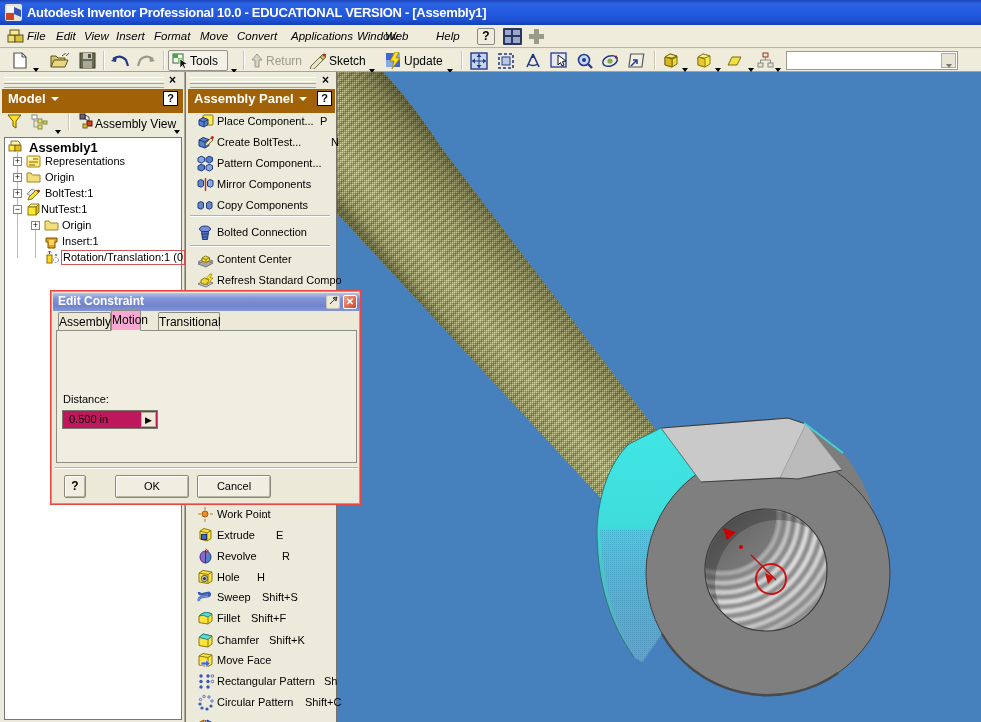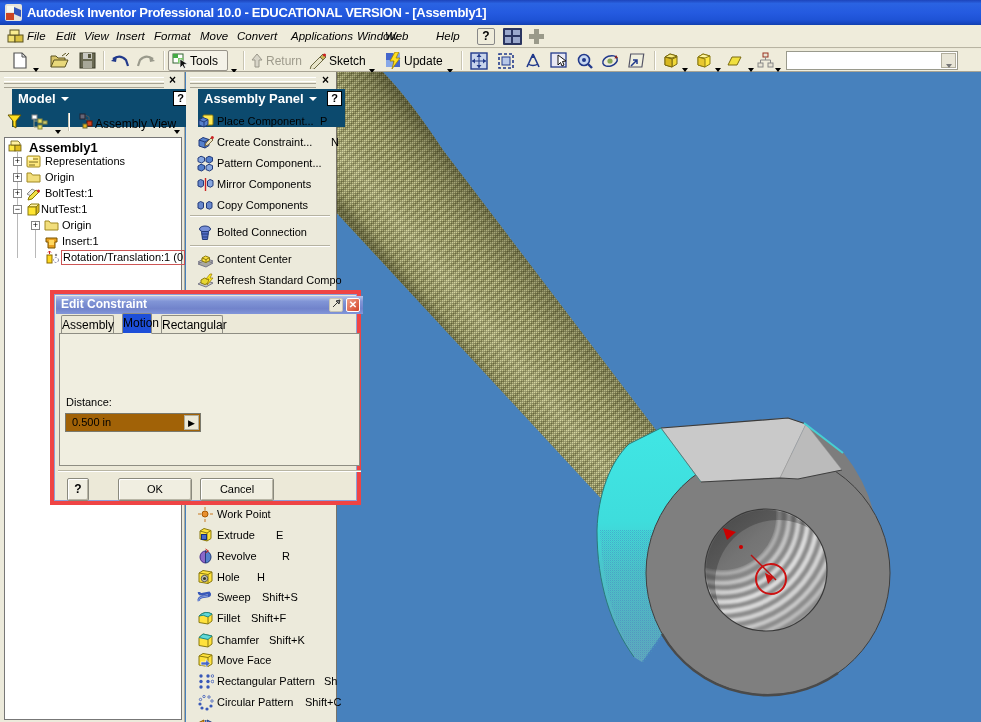--- a/index.html
+++ b/index.html
@@ -11,36 +11,36 @@
 .tsep{position:absolute;top:2px;width:2px;height:19px;border-left:1px solid #c9c5b2;border-right:1px solid #fff;}
 .tbtn{position:absolute;font-size:12px;color:#000;}
 #work{position:absolute;left:0;top:72px;width:981px;height:650px;background:#4781bd;}
 
 .panel{position:absolute;top:72px;height:650px;background:#eceadb;}
 #modelpanel{left:0;width:185px;border-right:1px solid #aca899;}
 #asmpanel{left:186px;width:151px;border-right:1px solid #77736a;}
 .grip{position:absolute;left:4px;top:5px;right:20px;height:7px;border-top:1px solid #fff;border-bottom:1px solid #a8a494;}
 .grip2{position:absolute;left:4px;top:9px;right:20px;height:7px;border-top:1px solid #fff;border-bottom:1px solid #a8a494;}
 .pclose{position:absolute;top:3px;width:13px;height:13px;font-size:12px;font-weight:bold;color:#000;line-height:11px;text-align:center;}
-.phead{position:absolute;left:12px;top:17px;height:38px;background:#0c4a6e;color:#fff;font-weight:bold;font-size:13px;line-height:20px;}
+.phead{position:absolute;left:2px;top:17px;height:24px;background:#a16207;color:#fff;font-weight:bold;font-size:13px;line-height:20px;}
 .phelp{position:absolute;top:2px;width:15px;height:15px;background:#fff;border:1px solid #000;color:#000;font-size:11px;font-weight:bold;text-align:center;line-height:13px;}
 .caret{display:inline-block;width:0;height:0;border-left:4px solid transparent;border-right:4px solid transparent;border-top:4px solid #fff;vertical-align:2px;margin-left:5px;}
 .caretd{display:inline-block;width:0;height:0;border-left:3.5px solid transparent;border-right:3.5px solid transparent;border-top:4px solid #000;}
 
 #treebox{position:absolute;left:4px;top:65px;width:178px;height:583px;background:#fff;border:1px solid #777;}
 .trow{position:absolute;height:16px;font-size:11px;white-space:nowrap;color:#000;}
 .pm{position:absolute;width:9px;height:9px;border:1px solid #848484;background:#fff;font-size:9px;line-height:7px;text-align:center;color:#000;}
 
 .arow{position:absolute;left:5px;height:20px;font-size:11px;white-space:nowrap;color:#000;}
 .arow .lbl{position:absolute;left:26px;top:3px;}
 .arow .sc{position:absolute;top:3px;}
 .asep{position:absolute;left:4px;width:140px;height:2px;border-top:1px solid #b5b2a1;border-bottom:1px solid #fff;}
 .aicon{position:absolute;left:6px;top:1px;width:17px;height:17px;}
 
-#dlg{position:absolute;left:50px;top:290px;width:311px;height:215px;background:#ece9d8;border:4px solid #ef4444;box-shadow:0 0 0 1px #8d9fd8 inset;z-index:50;}
+#dlg{position:absolute;left:50px;top:290px;width:311px;height:215px;background:#ece9d8;border:1px solid #ef4444;box-shadow:0 0 0 1px #8d9fd8 inset;z-index:50;}
 #dlgtitle{position:absolute;left:2px;top:2px;width:307px;height:18px;background:linear-gradient(180deg,#b5c2ea 0%,#8195d6 30%,#7183cb 70%,#8296d9 100%);color:#fff;font-weight:bold;font-size:12px;line-height:17px;padding-left:5px;}
 .dbtn{position:absolute;top:2px;width:14px;height:14px;border:1px solid #fff;border-radius:2px;font-size:10px;line-height:12px;text-align:center;}
 .tab{position:absolute;top:21px;height:19px;background:#ece9d8;border:1px solid #8e8d83;border-bottom:none;border-radius:2px 2px 0 0;font-size:12px;text-align:right;color:#000;}
 #tabpane{position:absolute;left:5px;top:39px;width:301px;height:133px;background:#f0eee0;border:1px solid #8e8d83;}
 .grp{position:absolute;border:1px solid #b8b5a3;border-radius:2px;box-shadow:1px 1px 0 #fff inset, -1px -1px 0 #fff;}
 .grplbl{position:absolute;top:-7px;left:7px;background:#f0eee0;font-size:11px;padding:0 3px;}
 .ibtn{position:absolute;background:#f1efe2;border:1px solid #fff;border-right-color:#848478;border-bottom-color:#848478;}
 .ibtn.sel{border:1px solid #6a6a5e;box-shadow:0 0 0 1px #d8d5c4 inset;background:#f7f5ec;}
 .btn{position:absolute;background:#f0eee1;border:1px solid #8a897d;border-radius:2px;box-shadow:1px 1px 0 #fff inset,-1px -1px 0 #b8b5a5 inset;font-size:11px;text-align:center;color:#000;}
 </style></head>
@@ -418,21 +418,21 @@
       <span class="lbl">Place Component...</span>
       <span class="sc" style="left:129px">P</span>
     </div>
 <div class="arow" style="top:61px">
       <svg class="aicon" viewBox="0 0 17 17">
         <path d="M2 6 l4-2.5 l6 2 v6 l-4 2.5 l-6-2 z" fill="#5580cc" stroke="#223a7a"></path>
         <path d="M2 6 l6 2 l4-2.5 m-4 2.5 v6" stroke="#223a7a" fill="none"></path>
         <path d="M9 9 l5-5 l2 2 l-5 5 l-3 1 z" fill="#e8e0c0" stroke="#7a6a40"></path>
         <circle cx="15.3" cy="3.6" r="1.5" fill="#cc2222"></circle>
       </svg>
-      <span class="lbl">Create Constraint...</span>
+      <span class="lbl">Create BoltTest...</span>
       <span class="sc" style="left:140px">N</span>
     </div>
 <div class="arow" style="top:82px">
       <svg class="aicon" viewBox="0 0 17 17">
         <g stroke="#223a7a">
           <path d="M1 3 l3-1.8 l3.5 1.4 v3.6 l-3 1.8 l-3.5-1.4 z" fill="#88a8e0"></path>
           <path d="M9 3 l3-1.8 l3.5 1.4 v3.6 l-3 1.8 l-3.5-1.4 z" fill="#5580cc"></path>
           <path d="M1 11 l3-1.8 l3.5 1.4 v3.6 l-3 1.8 l-3.5-1.4 z" fill="#5580cc"></path>
           <path d="M9 11 l3-1.8 l3.5 1.4 v3.6 l-3 1.8 l-3.5-1.4 z" fill="#88a8e0"></path>
         </g>
@@ -601,25 +601,25 @@
     </div>
 </div>
 <div id="dlg">
 <div id="dlgtitle">Edit Constraint
 <span class="dbtn" style="right:20px;background:#ece9d8;color:#333;border-color:#c8c5b4"><svg width="10" height="10" viewBox="0 0 10 10">
           <path d="M2 8 L6 4 M5 2 l3 3 l1-4 z" stroke="#333" fill="#888"></path>
         </svg></span>
 <span class="dbtn" style="right:3px;background:linear-gradient(135deg,#f0a088,#d44428);color:#fff;font-weight:bold">✕</span>
 </div>
 <div class="tab" style="left:7px;width:53px;line-height:18px">Assembly</div>
-<div class="tab" style="left:68px;width:30px;top:19px;height:21px;background:#1d4ed8;z-index:3;border-bottom:1px solid #f0eee0;line-height:19px">Motion</div>
-<div class="tab" style="left:107px;width:62px;line-height:18px">Rectangular</div>
+<div class="tab" style="left:60px;width:30px;top:19px;height:21px;background:#f9a8d4;z-index:3;border-bottom:1px solid #f0eee0;line-height:19px">Motion</div>
+<div class="tab" style="left:107px;width:62px;line-height:18px">Transitional</div>
 <div id="tabpane">
  <span class="abs" style="left:6px;top:62px;font-size:11px">Distance:</span>
- <div class="abs" style="left:5px;top:79px;width:136px;height:19px;background:#a16207;border:1px solid #7a796d">
+ <div class="abs" style="left:5px;top:79px;width:96px;height:19px;background:#be185d;border:1px solid #7a796d">
   <span class="abs" style="left:6px;top:2px;font-size:11px">0.500 in</span>
   <div class="abs" style="right:1px;top:1px;width:15px;height:15px;background:#ece9d8;border:1px solid #b0ad9c;text-align:center;font-size:9px;line-height:15px">▶</div>
  </div>
 </div>
 <div class="abs" style="left:4px;top:176px;width:303px;height:2px;border-top:1px solid #b8b5a3;border-bottom:1px solid #fff"></div>
 <div class="btn" style="left:13px;top:184px;width:22px;height:23px;font-weight:bold;font-size:12px;line-height:21px">?</div>
 <div class="btn" style="left:64px;top:184px;width:74px;height:23px;line-height:21px">OK</div>
 <div class="btn" style="left:146px;top:184px;width:74px;height:23px;line-height:21px">Cancel</div>
 </div>
 

